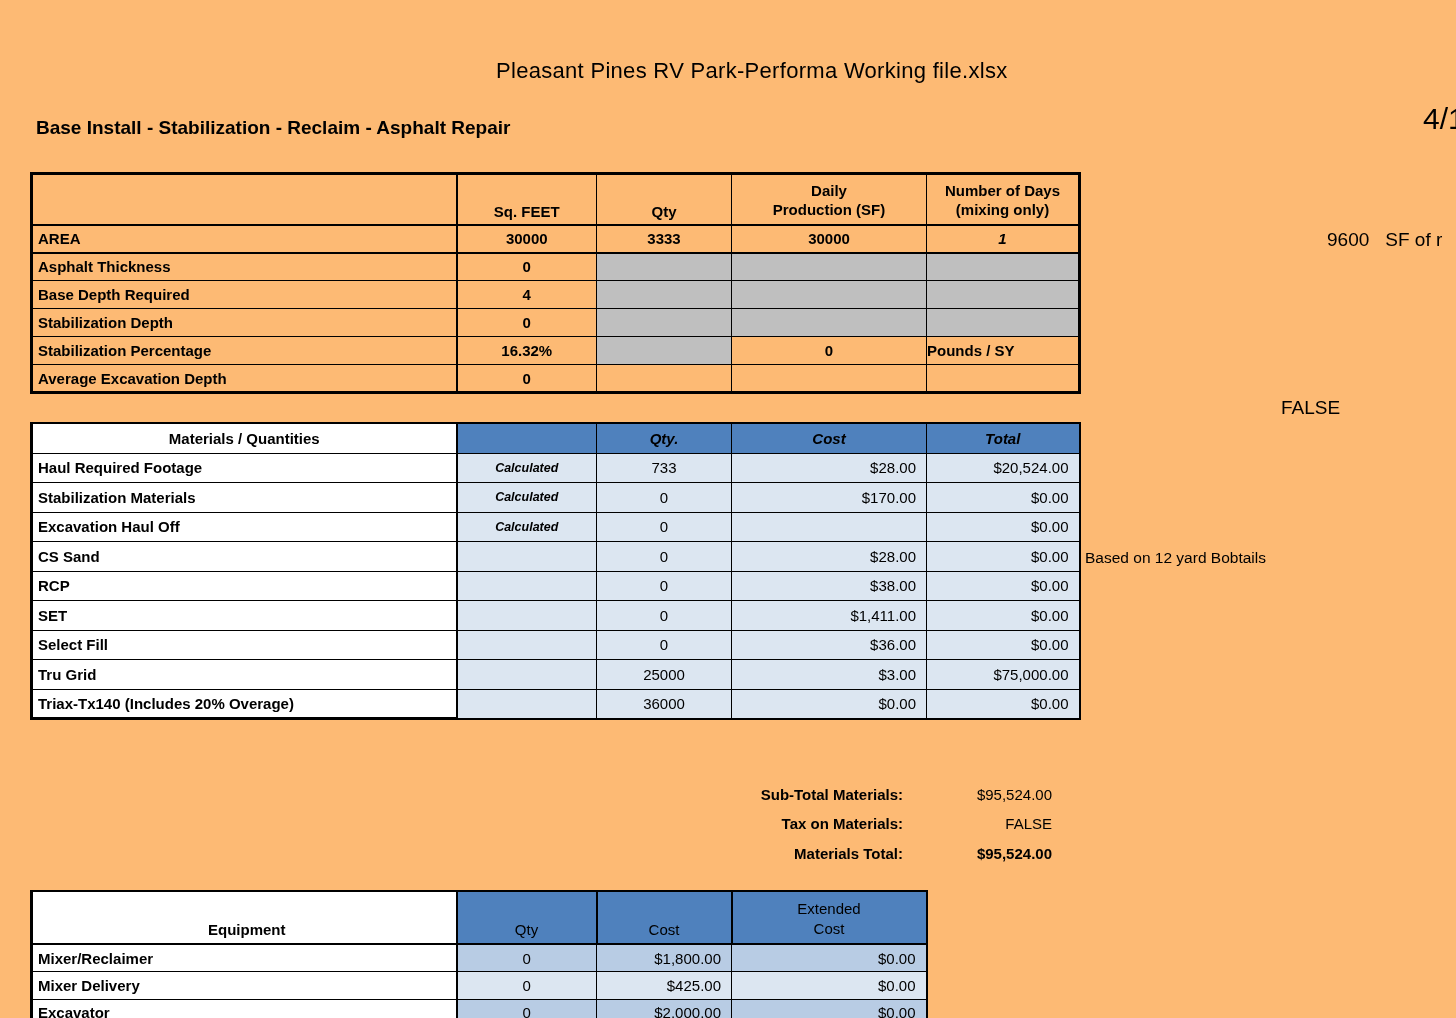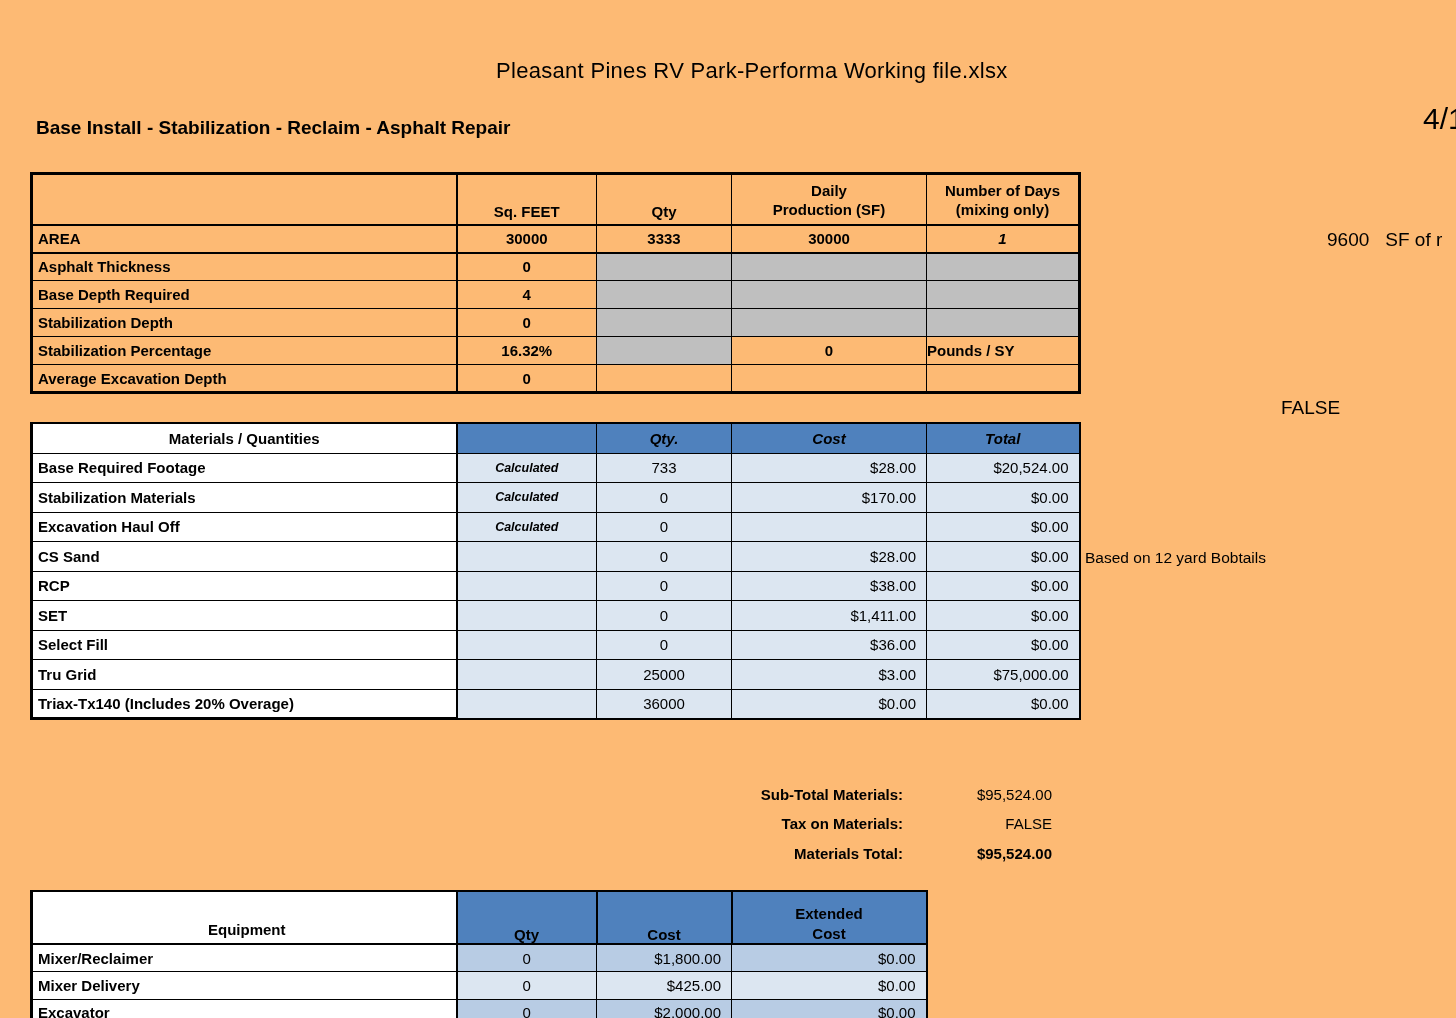--- a/index.html
+++ b/index.html
@@ -56,22 +56,22 @@
   .tot-bold { font-weight:bold; }
 
   
   #equip { left:30px; top:890px; width:895px; font-size:15px;
            border:2px solid #000; border-left:3px solid #000; }
   #equip tr { height:27.5px; }
   #equip tr.hrow { height:53px; }
   #equip tr.hrow td { border-bottom:2.5px solid #000; }
   #equip td.lbl { font-weight:bold; padding-left:5px; border-right:2.5px solid #000; background:#fff; }
   #equip td.hdrw { font-weight:bold; text-align:center; vertical-align:bottom; padding-bottom:5px; }
-  #equip td.bluehdr { background:#4f81bd; font-weight:bold; text-align:center;
-                      vertical-align:bottom; border:2px solid #000; }
+  #equip td.bluehdr { background:#4f81bd; font-weight:normal; text-align:center;
+                      vertical-align:bottom; padding-bottom:5px; border:2px solid #000; }
   #equip tr.alt-dark td.cell { background:#b8cce4; }
   #equip tr.alt-light td.cell { background:#dce6f1; }
 </style>
 </head>
 <body>
 
 <div class="sheet">
 
   <div class="abs doc-title">Pleasant Pines RV Park-Performa Working file.xlsx</div>
   <div class="abs page-num">4/18</div>
@@ -155,21 +155,21 @@
       </colgroup>
     <tbody>
         <tr class="hrow">
       <td class="lbl title">Materials / Quantities</td>
       <td class="bluehdr"></td>
       <td class="bluehdr">Qty.</td>
       <td class="bluehdr">Cost</td>
       <td class="bluehdr">Total</td>
     </tr>
     <tr>
-      <td class="lbl">Base Required Footage</td>
+      <td class="lbl">Haul Required Footage</td>
       <td class="cell calc">Calculated</td>
       <td class="cell qty">733</td>
       <td class="cell money">$28.00</td>
       <td class="cell money">$20,524.00</td>
     </tr>
     <tr>
       <td class="lbl">Stabilization Materials</td>
       <td class="cell calc">Calculated</td>
       <td class="cell qty">0</td>
       <td class="cell money">$170.00</td>

